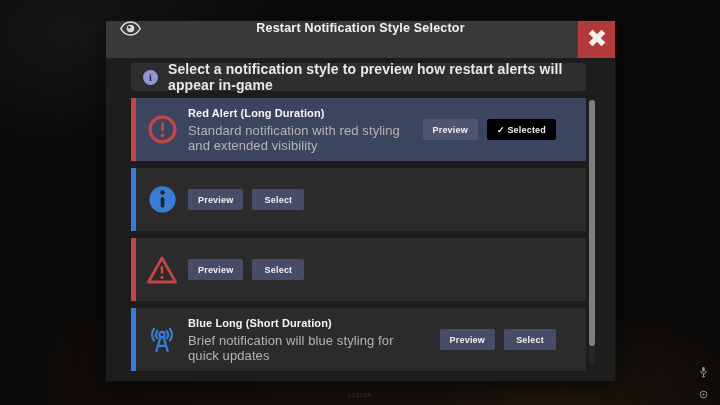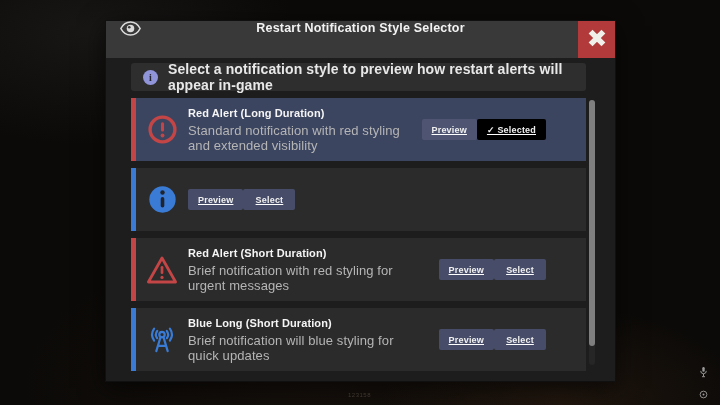--- a/index.html
+++ b/index.html
@@ -58,21 +58,21 @@
     display:flex; align-items:center; position:relative;
   }
   .row.selected { background:#3c4560; }
   .row .icon-wrap {
     width:52px; display:flex; align-items:center; justify-content:center;
     color:var(--accent,#888); flex:0 0 auto;
   }
   .row .texts { flex:1 1 auto; min-width:0; padding-right:12px; }
   .row .row-title { font-size:11px; font-weight:bold; color:#f5f5f5; margin-bottom:4px; letter-spacing:.1px; }
   .row .row-desc  { font-size:13px; color:#b5b5b5; letter-spacing:.1px; }
-  .row .btns { display:flex; padding-right:40px; flex:0 0 auto;text-decoration:underline; }
+  .row .btns { display:flex; gap:9px; padding-right:30px; flex:0 0 auto; }
   .btn {
     min-width:52px; height:21px; padding:0 10px;
     background:#474d68; border:none; border-radius:2px;
     color:#f0f0f0; font-size:9px; font-weight:bold; letter-spacing:.2px;
     font-family:"Liberation Sans", sans-serif; cursor:pointer;
     display:flex; align-items:center; justify-content:center;
   }
   .row.selected .btn.preview { background:#4e5472; }
   .btn.green { background:#000000; }
 
@@ -155,24 +155,20 @@
       </div>
     </div>
 
     <div class="row" style="--accent: #c44545;">
       <div class="icon-wrap">
         <svg width="32" height="30" viewBox="0 0 24 22">
           <path d="M12 2 L22.2 20 L1.8 20 Z" fill="none" stroke="currentColor" stroke-width="2.1" stroke-linejoin="round"></path>
           <rect x="11" y="8" width="2" height="6" rx="1" fill="currentColor"></rect>
           <circle cx="12" cy="16.6" r="1.2" fill="currentColor"></circle>
         </svg>
-      </div>
-      <div class="texts">
-        <div class="row-title">Red Alert (Short Duration)</div>
-        <div class="row-desc">Brief notification with red styling for urgent messages</div>
       </div>
       <div class="btns">
         <button class="btn preview">Preview</button>
         <button class="btn">Select</button>
       </div>
     </div>
 
     <div class="row" style="--accent: #3a7bd5;">
       <div class="icon-wrap">
         <svg width="32" height="31" viewBox="0 0 24 24" fill="none" stroke="currentColor" stroke-width="1.7" stroke-linecap="round">

